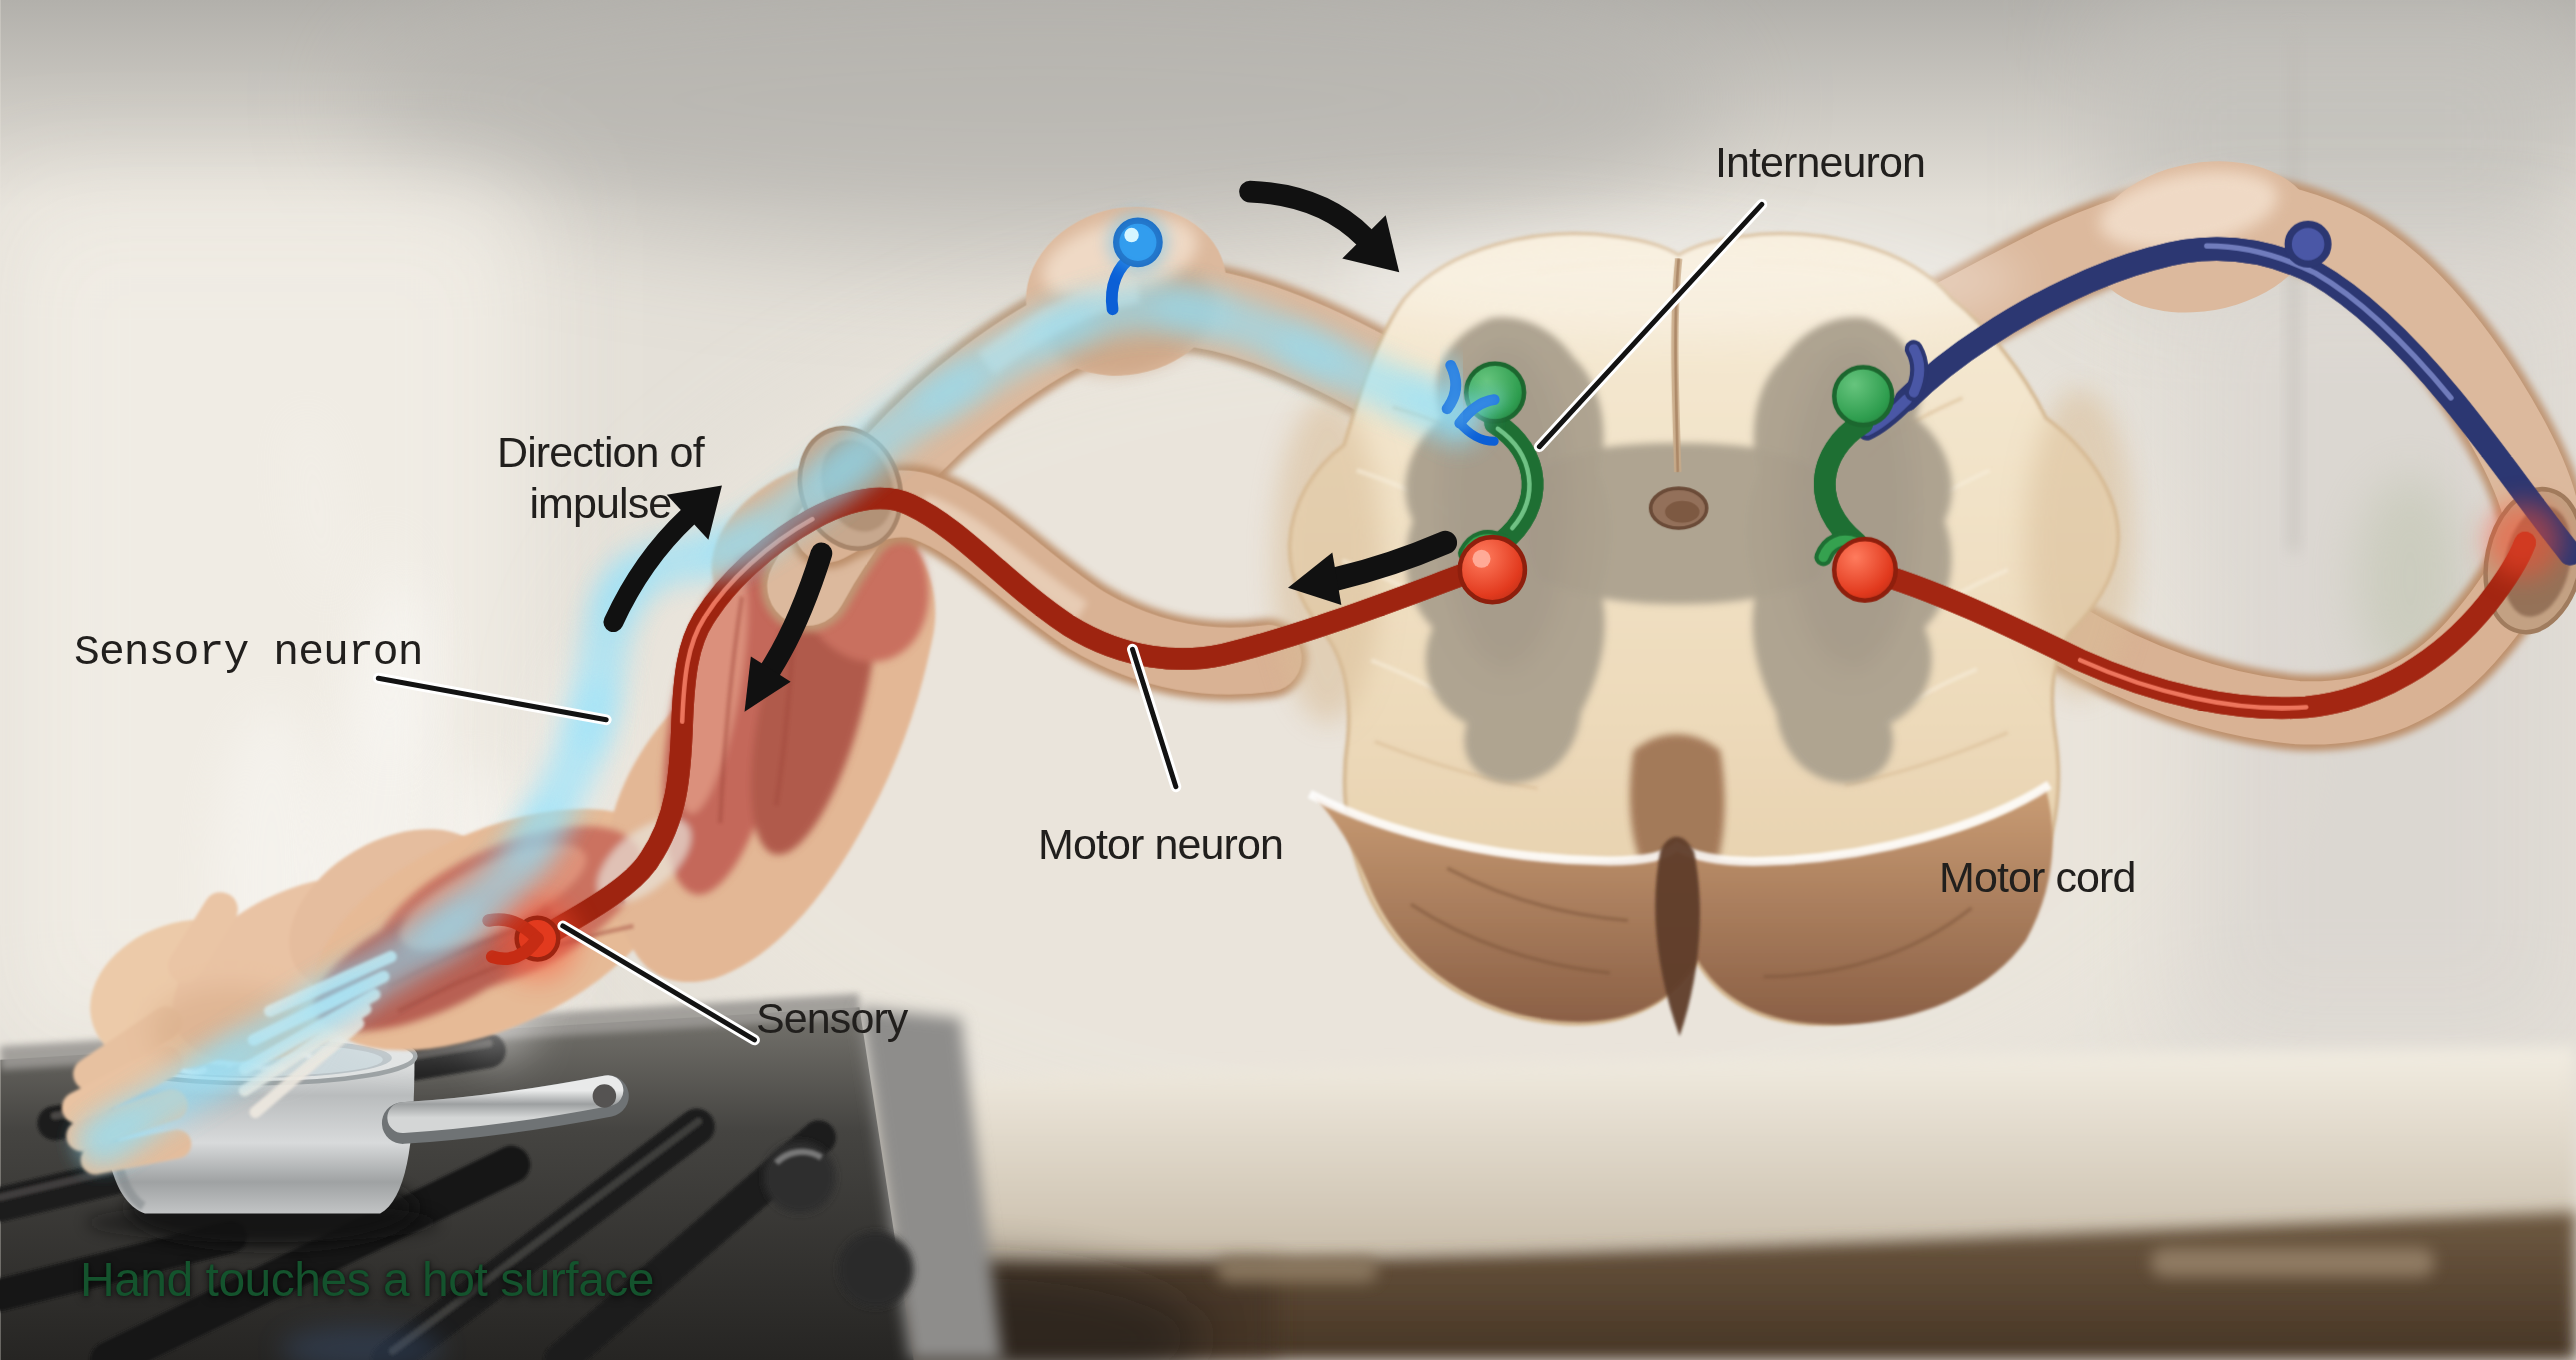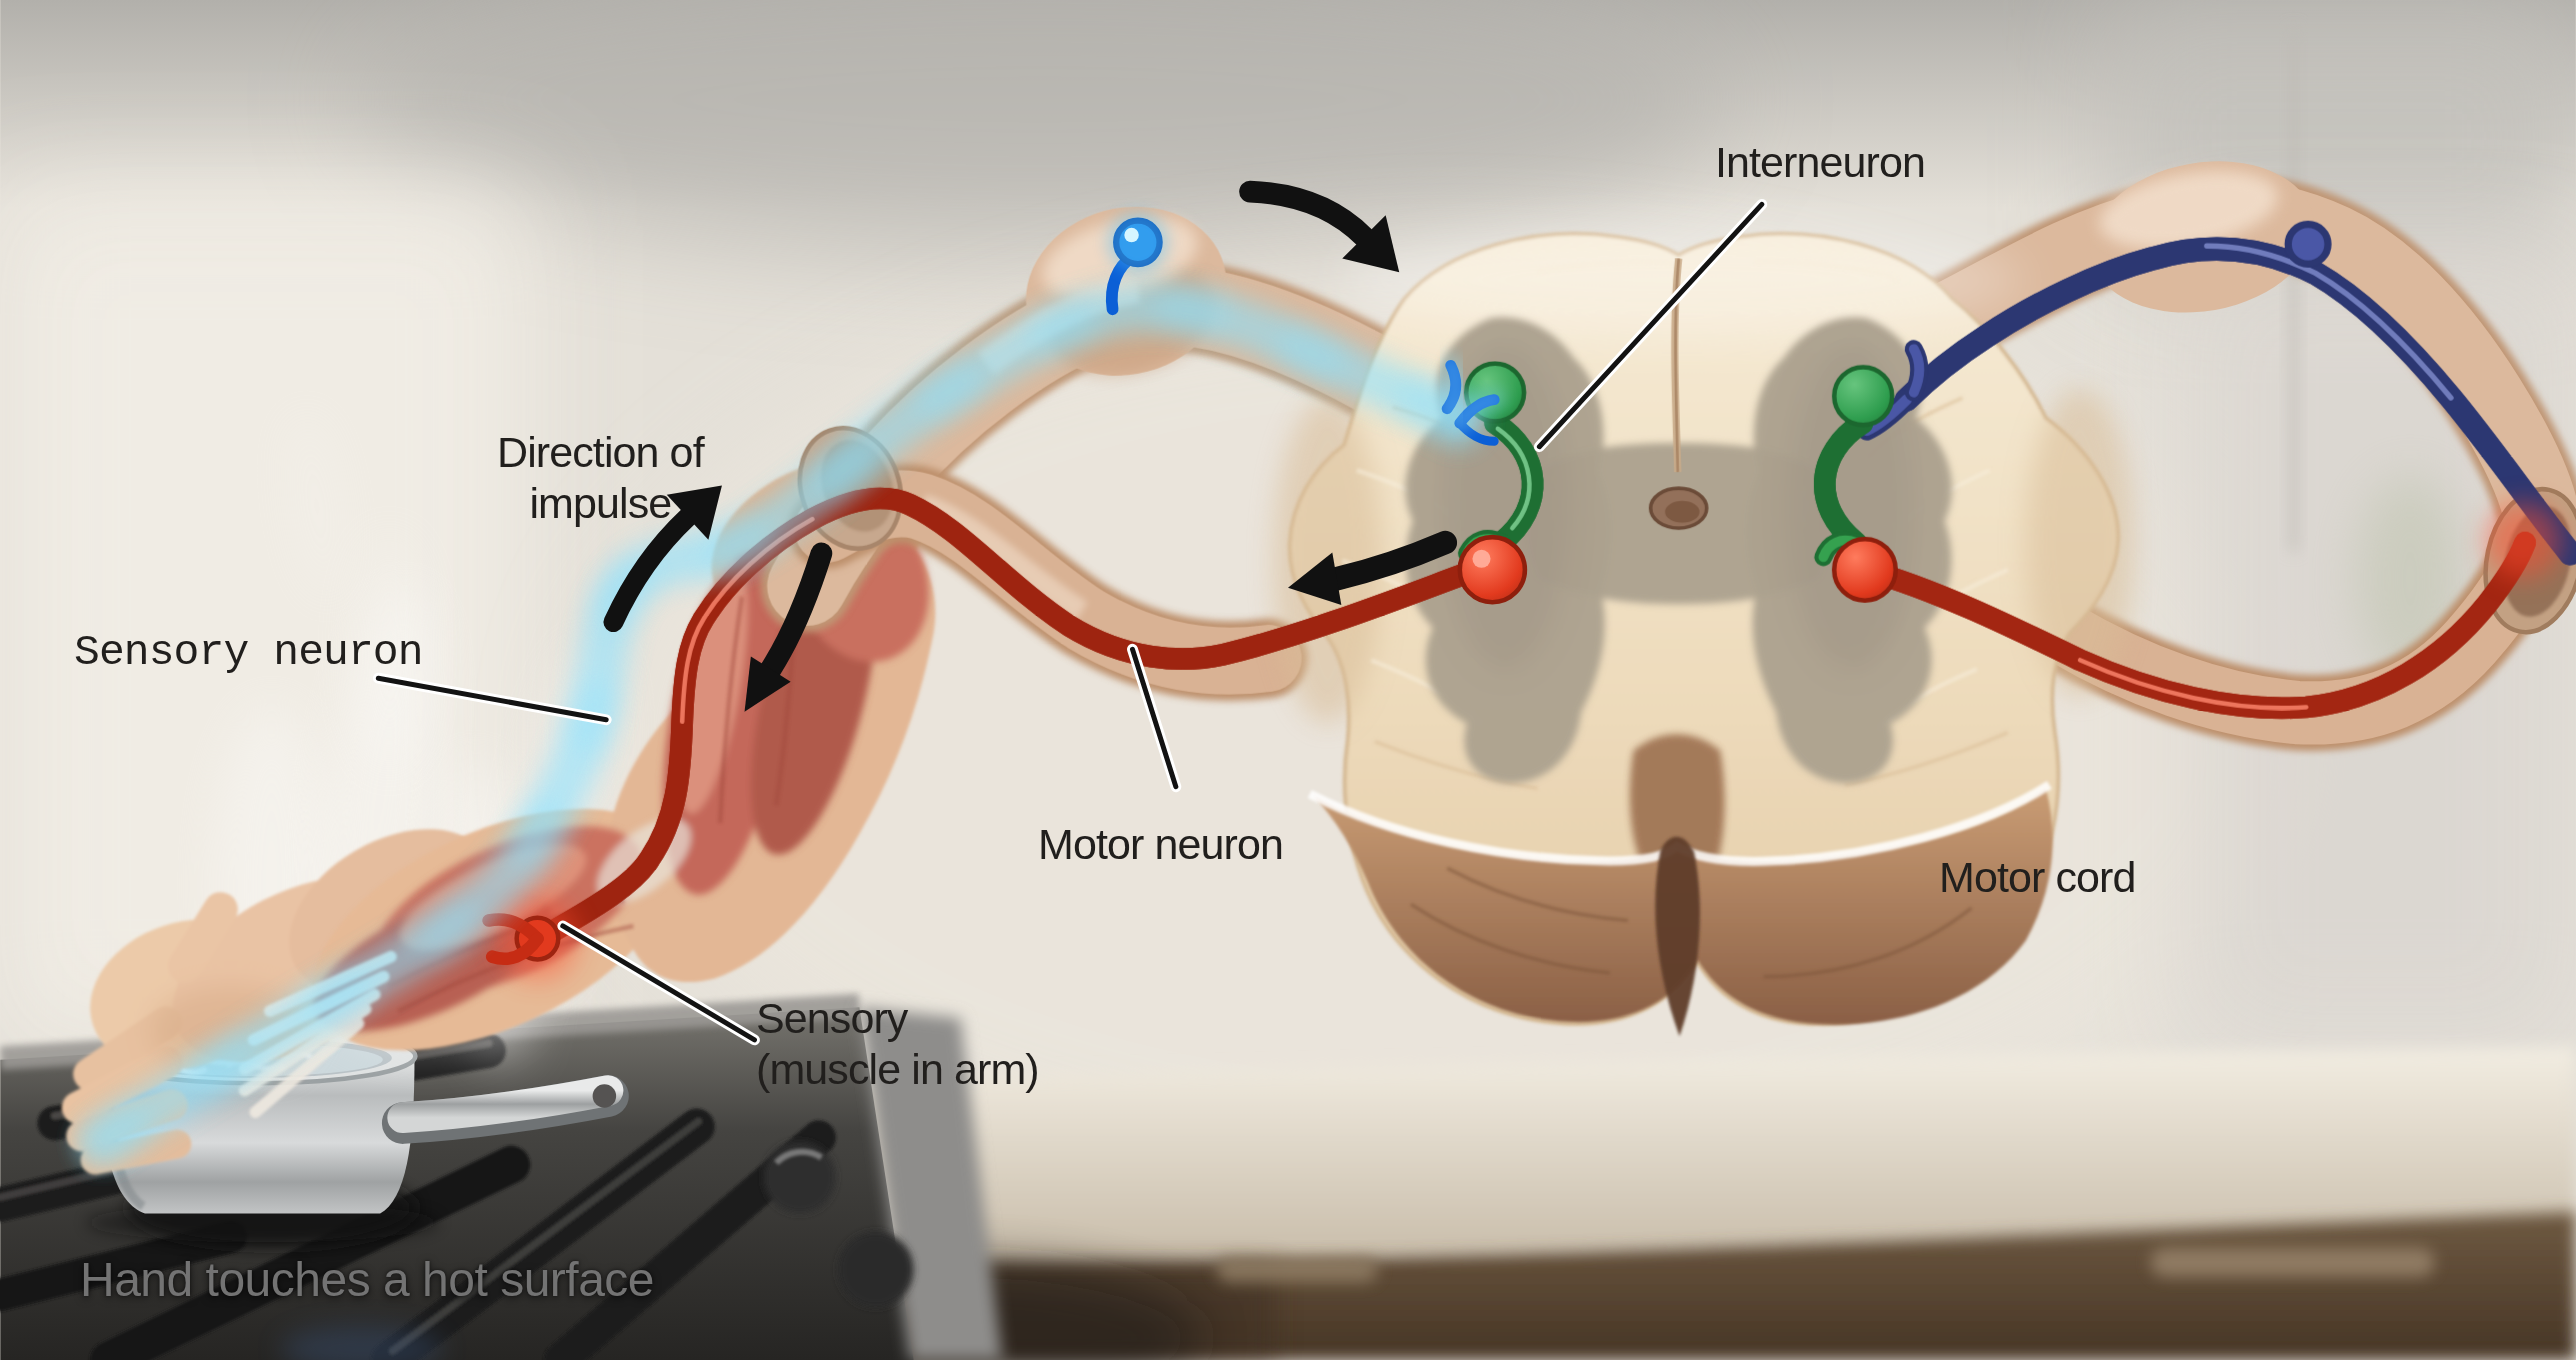--- a/index.html
+++ b/index.html
@@ -10,21 +10,21 @@
   }
   .stage svg{position:absolute;left:0;top:0;}
   .lbl{
     position:absolute;
     font-family:"Liberation Sans",sans-serif;
     font-size:43px;line-height:1.18;letter-spacing:-0.9px;
     color:#211f1d;white-space:nowrap;
   }
   .lbl .l2{display:block;}
   .caption{
-    font-size:48px;color:#737373;letter-spacing:-0.5px;
+    font-size:48px;color:#14532d;letter-spacing:-0.5px;
     text-shadow:0 1.8px 9px rgba(0,0,0,.65), 0 0 3.6px rgba(0,0,0,.5);
   }
 </style>
 </head>
 <body>
 
 <div class="stage">
 
 <svg width="2576" height="1360" viewBox="0 0 2848 1504">
   <defs>
@@ -458,19 +458,18 @@
 </div>
 
 <div class="lbl" style="left:74px;top:628px;font-family:Liberation Mono, monospace;">Sensory neuron</div>
 
 <div class="lbl" style="left:1038px;top:791px;margin-top:28px;">Motor neuron</div>
 
 <div class="lbl" style="left:1939px;top:852px;">Motor cord</div>
 
 <div class="lbl" style="left:756px;top:993px;">
   <span>Sensory</span>
-  <span class="l2">(muscle in arm)</span>
 </div>
 
 <div class="lbl caption" style="left:80px;top:1252px;">Hand touches a hot surface</div>
 
 </div>
 
 
 </body></html>

